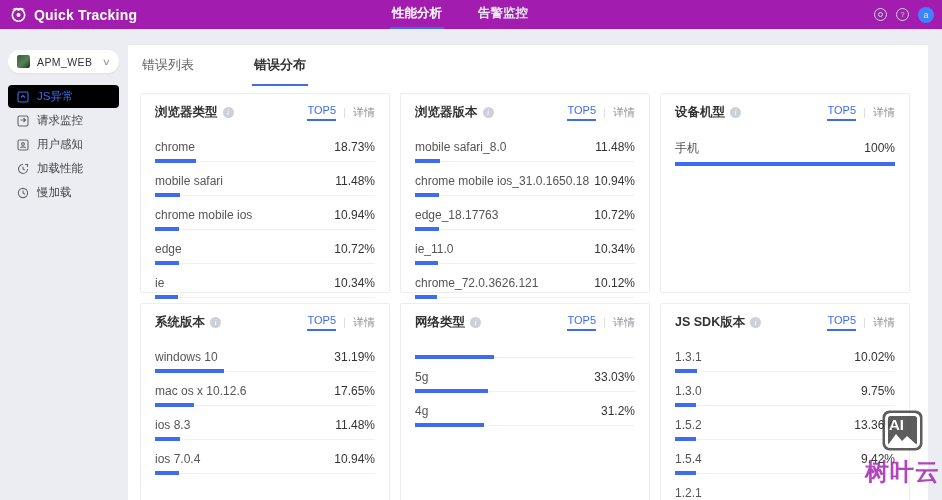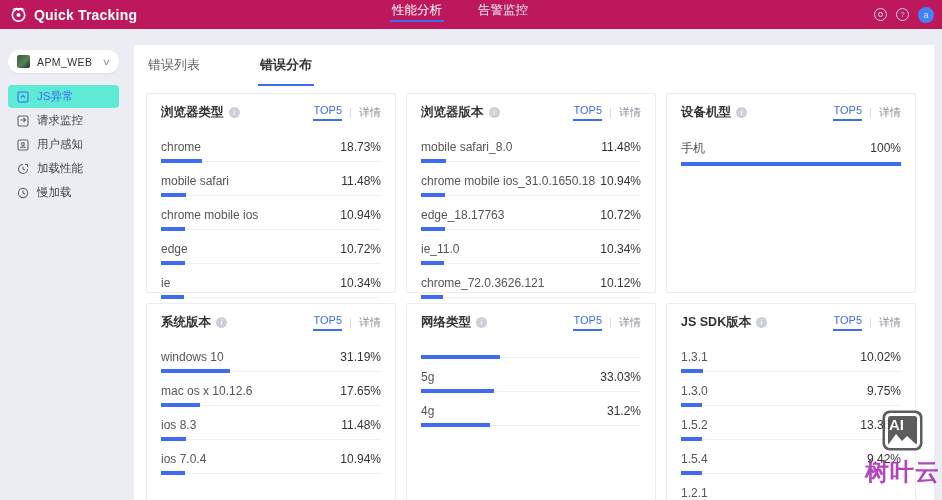--- a/index.html
+++ b/index.html
@@ -4,32 +4,32 @@
 <style>
   * { margin:0; padding:0; box-sizing:border-box; }
   html,body { width:942px; height:500px; overflow:hidden; }
   body {
     font-family:"Liberation Sans","DejaVu Sans",sans-serif;
     background:#ebedf2; color:#333; position:relative;
   }
   
   .navbar {
     position:absolute; left:0; top:0; width:942px; height:29px;
-    background:#be185d; display:flex; align-items:center; color:#fff;
+    background:#a21caf; display:flex; align-items:center; color:#fff;
   }
   .brand { display:flex; align-items:center; gap:7px; padding-left:10px; }
   .brand-logo { width:17px; height:17px; display:block; }
   .brand-name { font-size:14px; font-weight:bold; letter-spacing:.2px; }
   .nav-tabs {
     position:absolute; left:390px; top:0; height:29px;
     display:flex; gap:32px;
   }
   .nav-tab {
-    height:22px; display:flex; align-items:center; font-size:12.5px;
-    color:#e8ecf5; cursor:pointer; border-bottom:2px solid transparent; padding:8px 2px;
+    height:29px; display:flex; align-items:center; font-size:12.5px;
+    color:#e8ecf5; cursor:pointer; border-bottom:2px solid transparent; padding:8px 2px;font-weight:bold;
   }
   .nav-tab.active { border-bottom-color:#3e6cf0; color:#fff; }
   .nav-right {
     position:absolute; right:8px; top:0; height:29px;
     display:flex; align-items:center; gap:9px;
   }
   .circ-icon {
     width:13px; height:13px; border:1px solid #cfd6e4; border-radius:50%;
     display:flex; align-items:center; justify-content:center;
     font-size:8px; color:#cfd6e4; cursor:pointer;
@@ -52,27 +52,27 @@
     background:linear-gradient(135deg,#3a5a40 0%,#588157 55%,#1f2d23 100%);
   }
   .project-label { font-size:10.5px; color:#333; margin-left:7px; letter-spacing:.4px; flex:1; }
   .chevron { font-size:9px; color:#999; transform:scaleX(1.4); }
   .side-menu { margin-top:12px; }
   .side-item {
     width:111px; height:23px; margin:0 0 1px 8px; border-radius:4px;
     display:flex; align-items:center; padding-left:9px; gap:8px;
     font-size:11.5px; color:#444; cursor:pointer;
   }
-  .side-item.active { background:#5eead4; color:#3e6cf0; }
+  .side-item.active { background:#000000; color:#3e6cf0; }
   .side-icon { width:12px; height:12px; flex:none; display:block; }
   .side-icon * { stroke:#666; }
   .side-item.active .side-icon * { stroke:#3e6cf0; }
   
   .main {
-    position:absolute; left:134px; top:45px; width:800px; height:455px;
+    position:absolute; left:128px; top:45px; width:800px; height:455px;
     background:#fff;
   }
   .main-tabs { display:flex; gap:18px; padding:11px 12px 0 12px; }
   .mtab {
     font-size:13px; color:#666; padding:0 2px 10px 2px;
     border-bottom:2px solid transparent; cursor:pointer;
   }
   .mtab.active { color:#333; font-weight:bold; border-bottom-color:#3e6cf0;margin-left:38px; }
   .cards-grid {
     display:grid; grid-template-columns:repeat(3,1fr); gap:10px;

